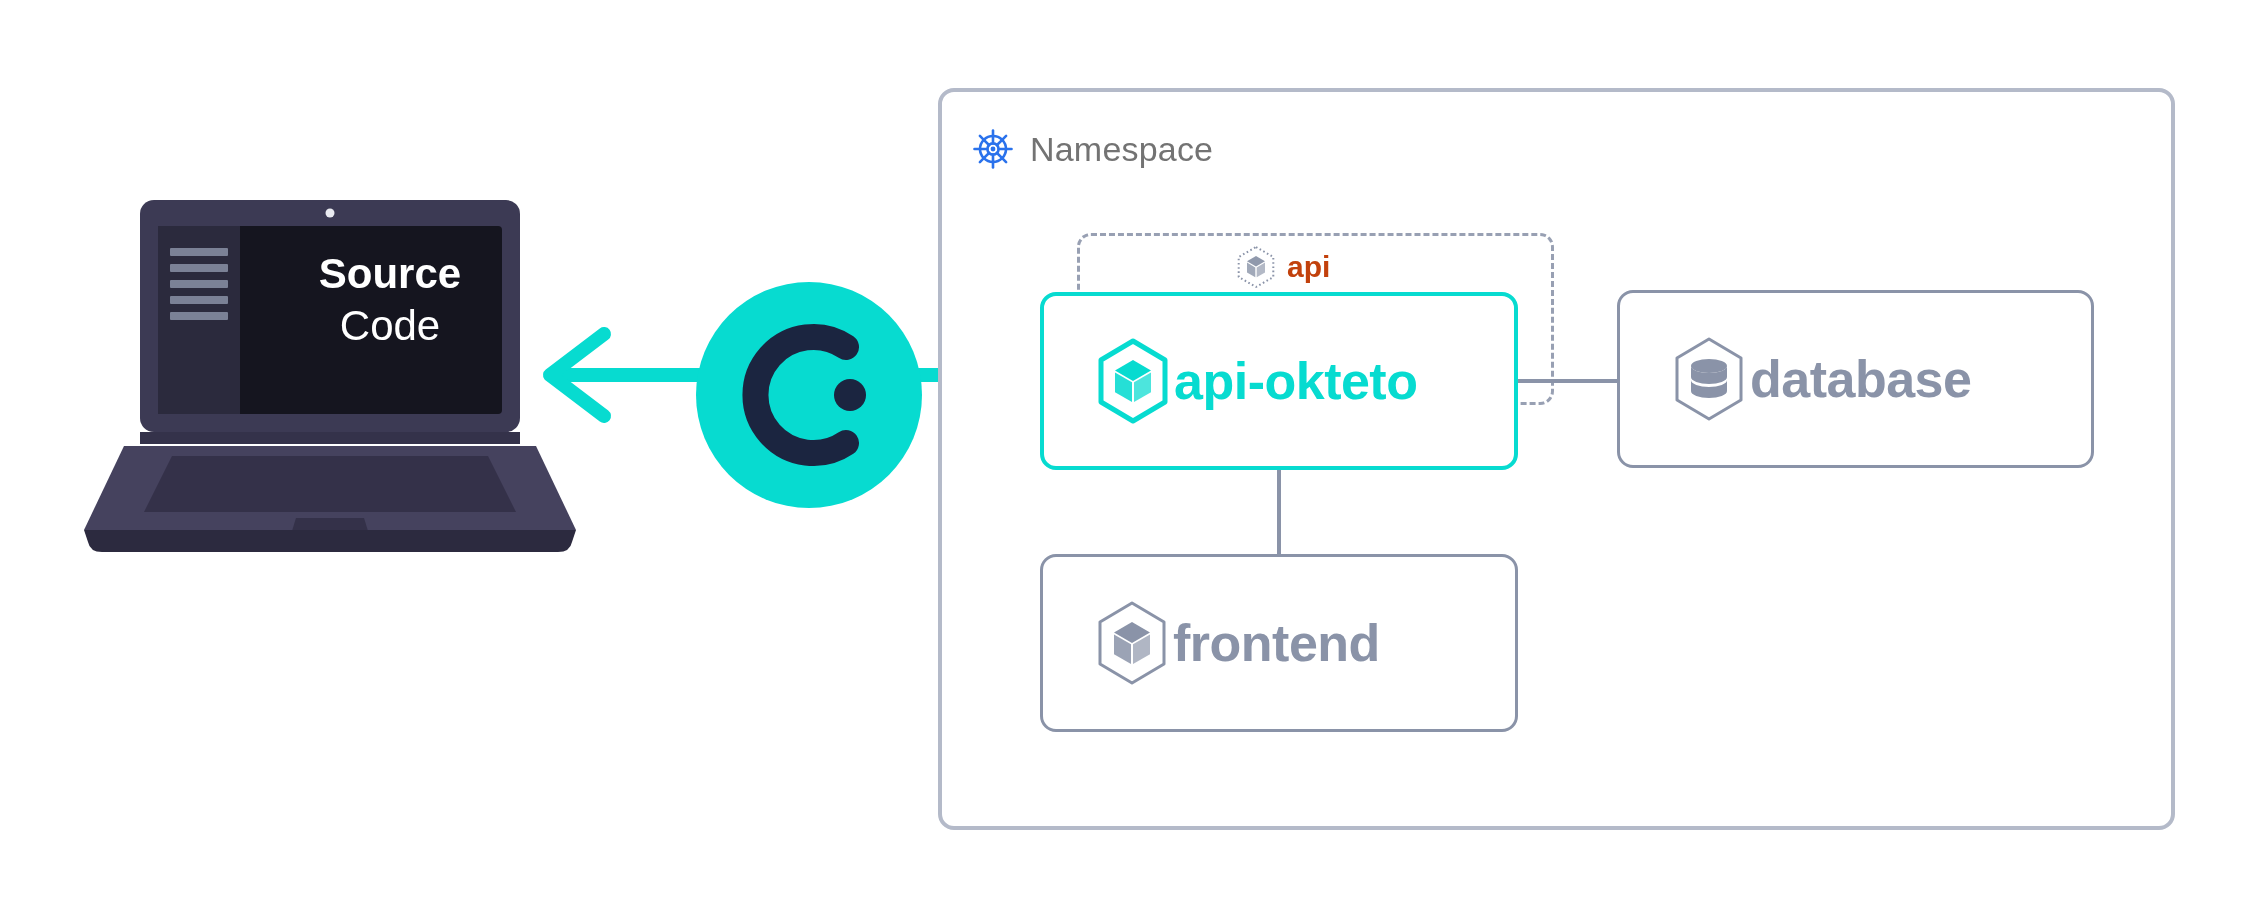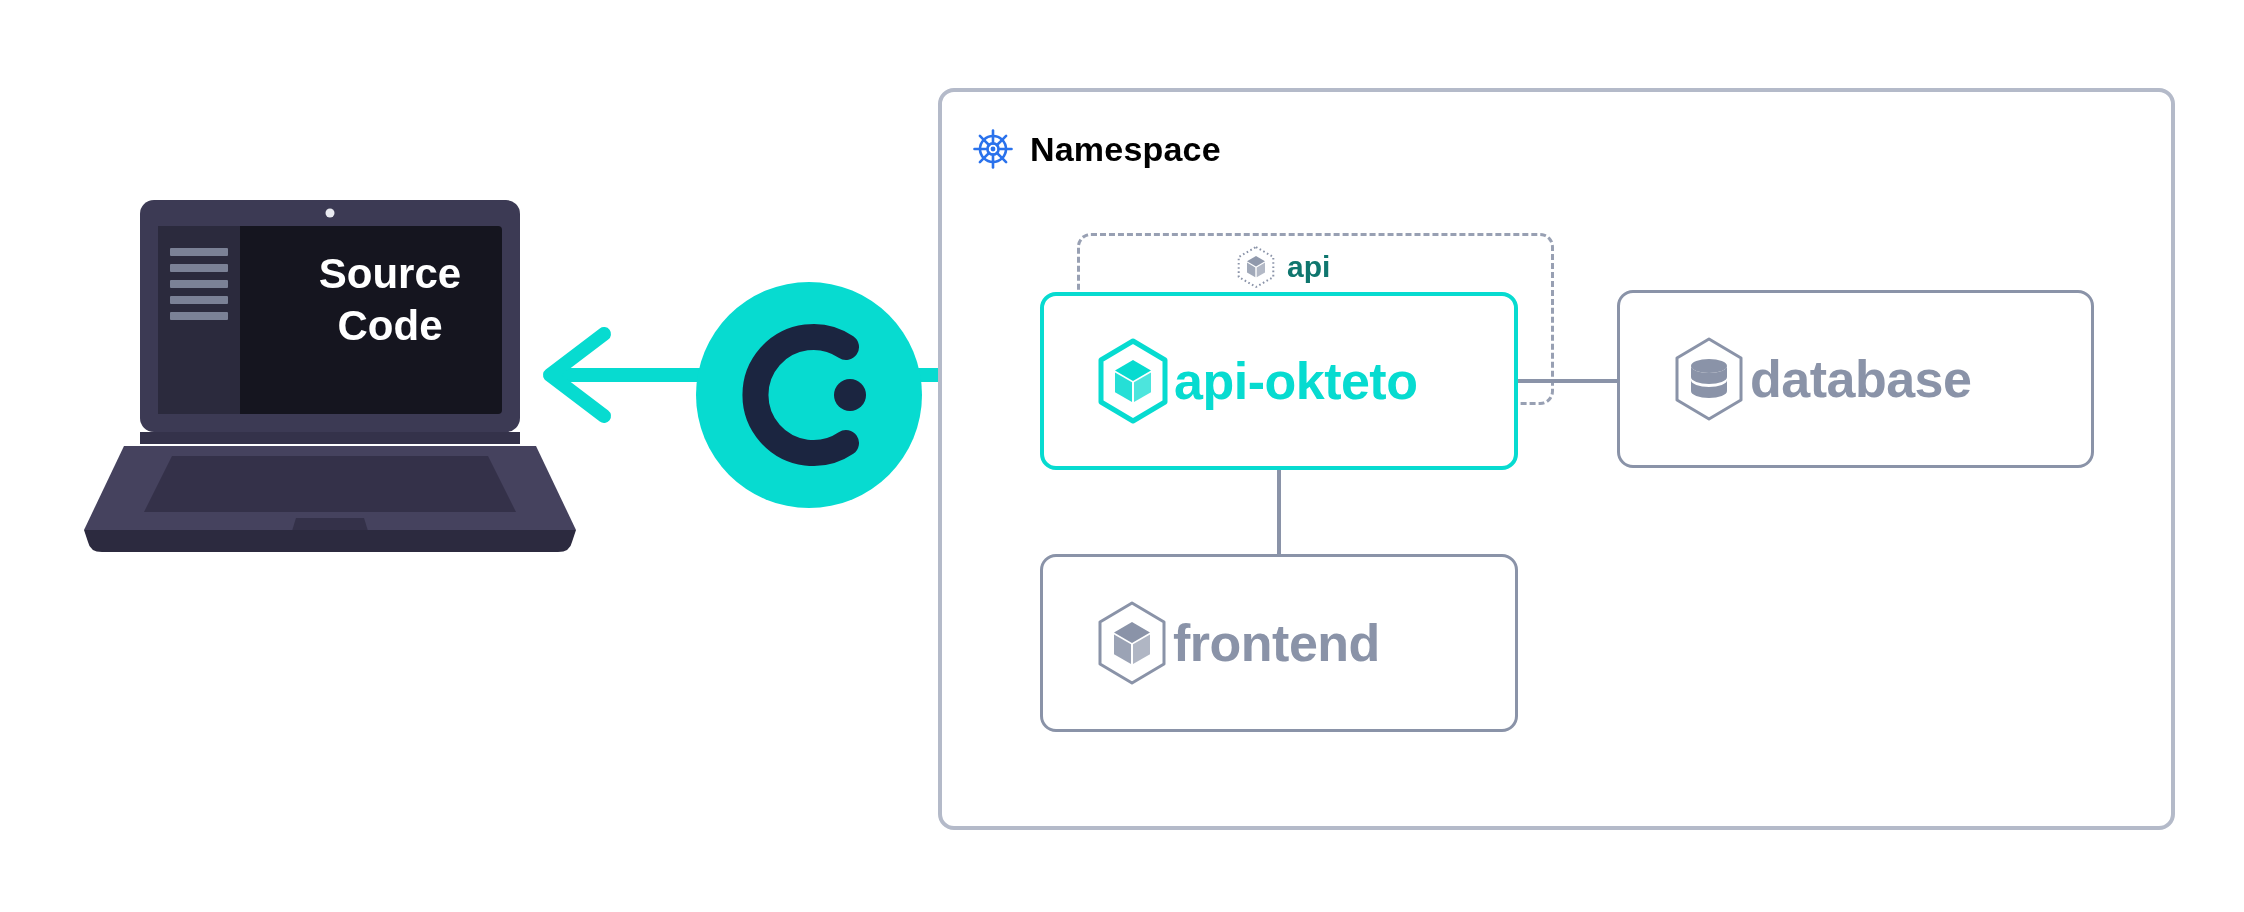--- a/index.html
+++ b/index.html
@@ -51,22 +51,22 @@
   }
   #namespace-header {
     left: 972px;
     top: 128px;
     display: flex;
     align-items: center;
     gap: 16px;
   }
   #namespace-title {
     font-size: 34px;
-    font-weight: bold;
-    color: #000000;
+    font-weight: normal;
+    color: #737373;
     letter-spacing: 0.2px;
   }
 
   
   #api-dashed {
     left: 1077px;
     top: 233px;
     width: 477px;
     height: 172px;
     border: 3px dashed #98A0B3;
@@ -76,21 +76,21 @@
   #api-label {
     left: 1233px;
     top: 244px;
     display: flex;
     align-items: center;
     gap: 8px;
   }
   #api-label-text {
     font-size: 30px;
     font-weight: bold;
-    color: #0f766e;
+    color: #c2410c;
   }
 
   
   .svc-box {
     box-sizing: border-box;
     border-radius: 16px;
     background: #ffffff;
     display: flex;
     align-items: center;
   }
@@ -163,21 +163,21 @@
 
       <path d="M 92 256 L 408 256 L 436 312 L 64 312 Z" fill="#343149"></path>
 
       <path d="M 216 318 L 284 318 L 292 344 L 208 344 Z" fill="#343149"></path>
 
       <path d="M 4 330 L 496 330 L 492 342 Q 490 352 478 352 L 22 352 Q 10 352 8 342 Z" fill="#2C2A3F"></path>
     </svg>
     
     <div class="abs" style="left:160px; top:48px; width:300px; text-align:center;">
       <div style="font-size:42px; font-weight:bold; color:#FFFFFF; line-height:52px;">Source</div>
-      <div style="font-size:42px; font-weight:bold; color:#FFFFFF; line-height:52px;">Code</div>
+      <div style="font-size:42px; font-weight:normal; color:#FFFFFF; line-height:52px;">Code</div>
     </div>
   </div>
 
   <svg class="abs" style="left:528px; top:322px;" width="190" height="106" viewBox="0 0 190 106">
     <line x1="24" y1="53" x2="190" y2="53" stroke="#07DBD0" stroke-width="14"></line>
     <path d="M 76 12 L 22 53 L 76 94" fill="none" stroke="#07DBD0" stroke-width="14" stroke-linecap="round" stroke-linejoin="round"></path>
   </svg>
 
   <svg class="abs" style="left:890px; top:322px;" width="160" height="106" viewBox="0 0 160 106">
     <line x1="0" y1="53" x2="140" y2="53" stroke="#07DBD0" stroke-width="14"></line>

